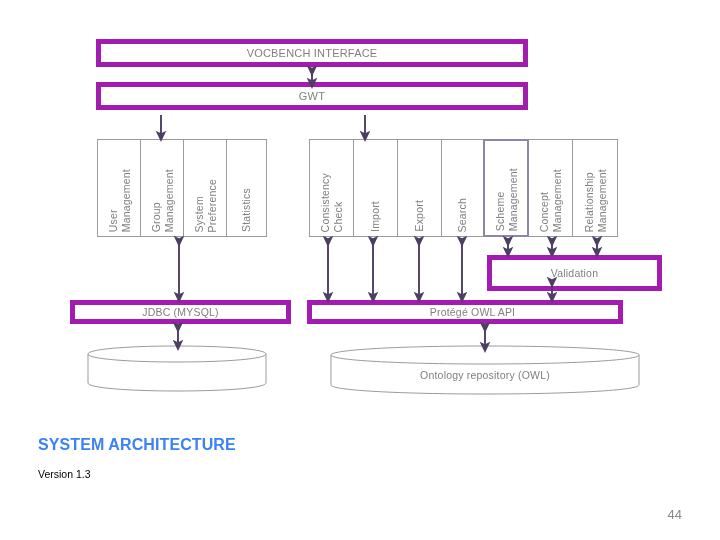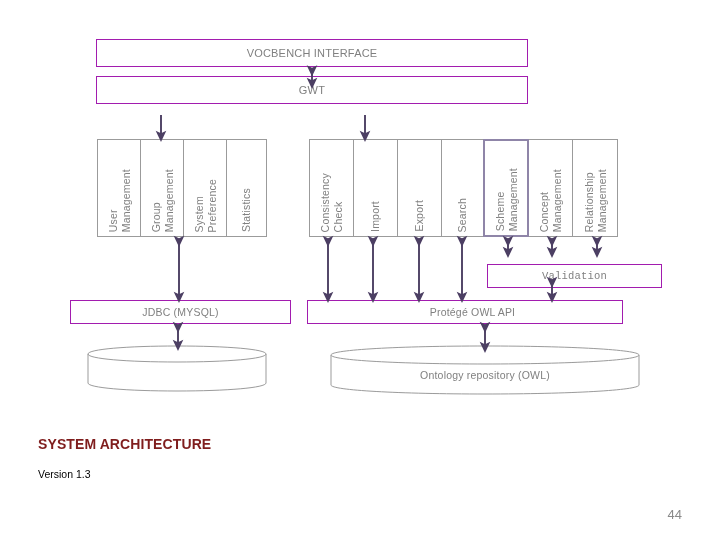--- a/index.html
+++ b/index.html
@@ -20,21 +20,21 @@
     position: absolute;
     left: 0; top: 0;
     width: 720px;
     height: 540px;
   }
 
   
   .box {
     position: absolute;
     box-sizing: border-box;
-    border: 1px solid #a21caf;
+    border: 5px solid #a21caf;
     background: #ffffff;
     color: #808080;
     display: flex;
     align-items: center;
     justify-content: center;
     font-size: 10.5px;
     letter-spacing: .2px;
     white-space: nowrap;
   }
 
@@ -99,23 +99,23 @@
     font-size: 10.5px;
     letter-spacing: .2px;
     white-space: nowrap;
   }
 
   
   #footer-title {
     position: absolute;
     left: 38px;
     top: 436px;
-    font-size: 14px;
+    font-size: 16px;
     font-weight: bold;
-    color: #7f1d1d;
+    color: #3b82f6;
     letter-spacing: .1px;
   }
   #footer-version {
     position: absolute;
     left: 38px;
     top: 468px;
     font-size: 10.5px;
     font-weight: normal;
     color: #000000;
   }
@@ -129,21 +129,21 @@
 </style>
 </head>
 <body>
 
 <div id="slide">
 
   <div class="box banner" style="left:96px; top:39px; width:432px; height:28px;">
     <span>VOCBENCH INTERFACE</span>
   </div>
 
-  <div class="box banner" style="left:96px; top:76px; width:432px; height:28px;">
+  <div class="box banner" style="left:96px; top:82px; width:432px; height:28px;">
     <span>GWT</span>
   </div>
 
   <div class="strip" id="admin-strip" style="left:97px; top:139px; width:172px; height:98px;">
       <div class="cell" style="width: 44px;">
         <div class="vtext">User
 Management</div>
       </div>
       <div class="cell" style="width: 44px;">
         <div class="vtext">Group
@@ -179,21 +179,21 @@
       <div class="cell" style="width: 45px;">
         <div class="vtext">Concept
 Management</div>
       </div>
       <div class="cell" style="width: 46px;">
         <div class="vtext">Relationship
 Management</div>
       </div>
     </div>
 
-  <div class="box" style="left:487px; top:264px; width:175px; height:24px;font-family:Liberation Mono, monospace;">
+  <div class="box" style="left:487px; top:255px; width:175px; height:36px;">
     <span>Validation</span>
   </div>
 
   <div class="box" style="left:70px; top:300px; width:221px; height:24px;">
     <span>JDBC (MYSQL)</span>
   </div>
 
   <div class="box" style="left:307px; top:300px; width:316px; height:24px;padding-left:15px;">
     <span>Protégé OWL API</span>
   </div>

